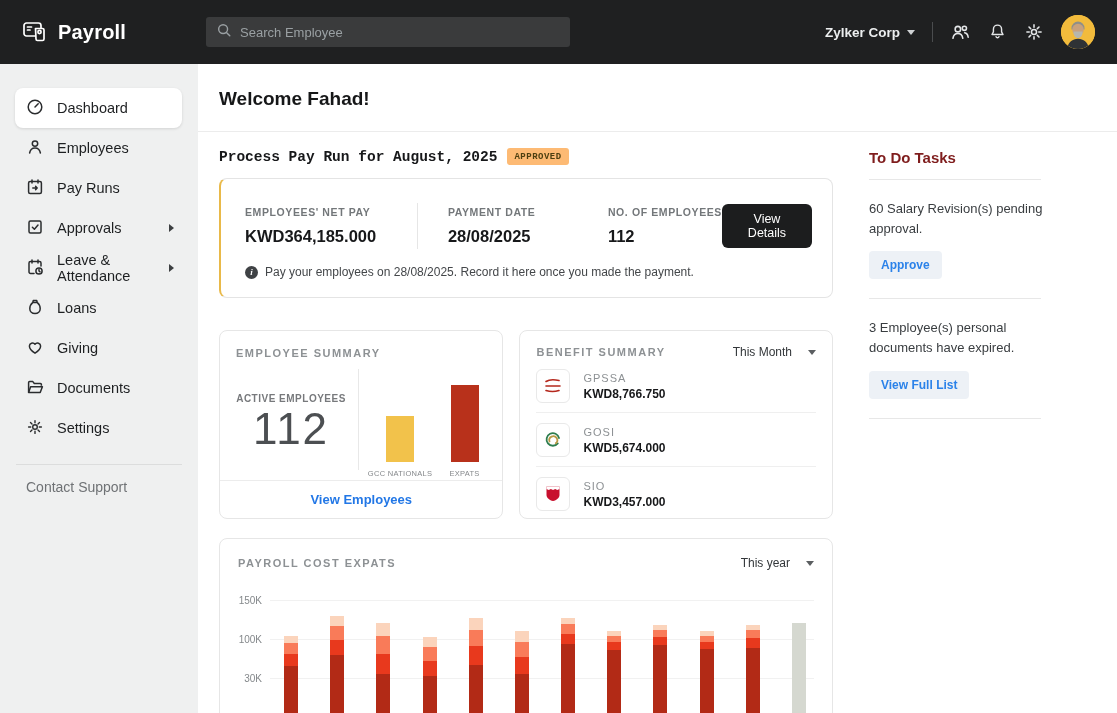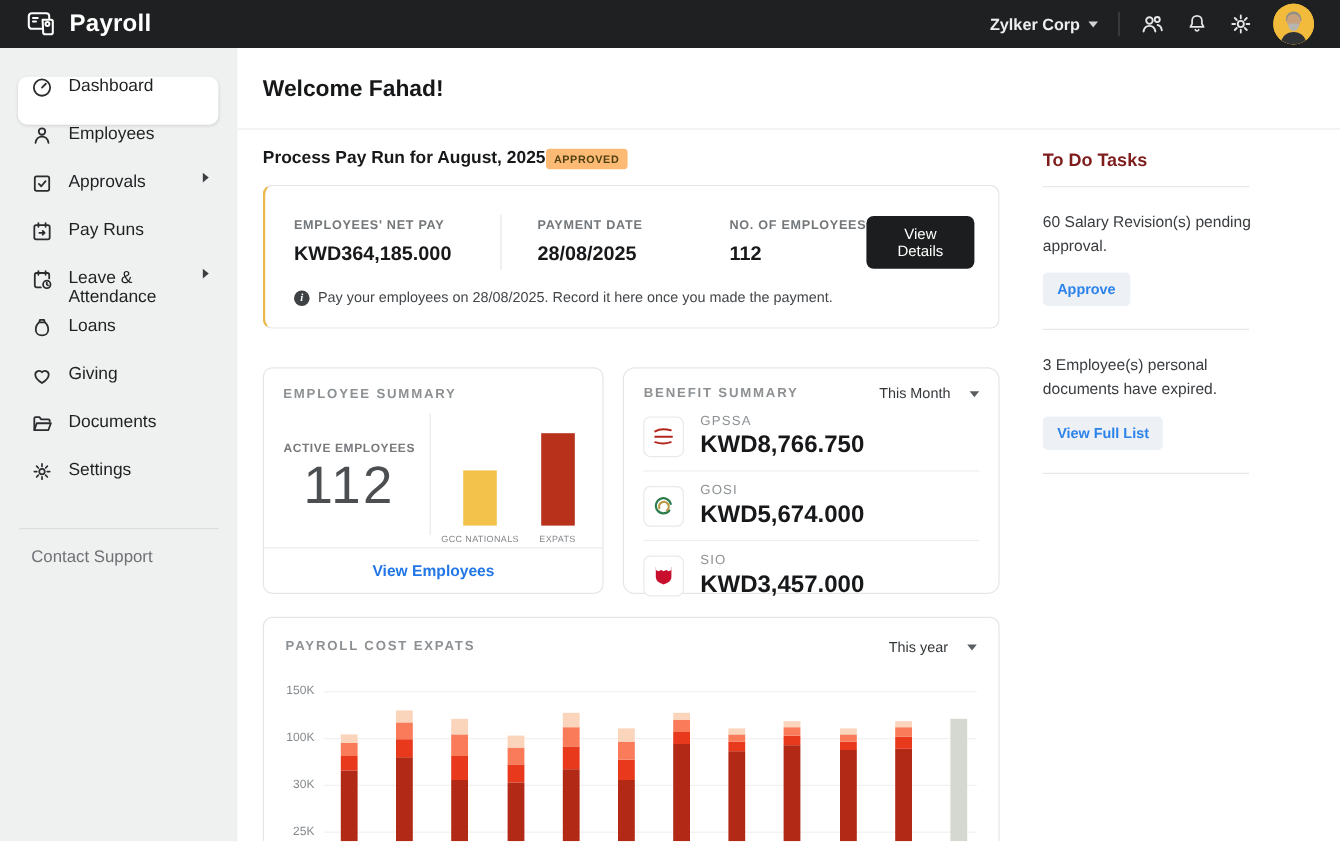--- a/index.html
+++ b/index.html
@@ -1,58 +1,58 @@
 <!DOCTYPE html>
 <html><head>
 <meta charset="utf-8">
 <style>
   * { margin:0; padding:0; box-sizing:border-box; }
   html,body { width:1117px; height:713px; overflow:hidden; background:#fff;
     font-family:"Liberation Sans","DejaVu Sans",sans-serif; color:#1c1d1f; }
 
   
-  .topbar { height:40px; background:#1f2021; display:flex; align-items:center; padding:0 22px; }
+  .topbar { height:64px; background:#1f2021; display:flex; align-items:center; padding:0 22px; }
   .logo-wrap { display:flex; align-items:center; gap:10px; }
   .logo-wrap svg { display:block; }
   .app-name { color:#fff; font-size:20px; font-weight:700; letter-spacing:.2px; }
   .searchbox { margin-left:80px; width:364px; height:30px; background:#3a3b3c; border-radius:3px;
     display:flex; align-items:center; padding:0 10px; gap:8px; }
   .searchbox svg { flex:0 0 auto; }
   .searchbox input { background:transparent; border:none; outline:none; color:#dddfe1;
     font-size:13px; width:100%; font-family:inherit; }
   .searchbox input::placeholder { color:#9aa0a3; }
   .top-right { margin-left:auto; display:flex; align-items:center; gap:17px; }
   .org { display:flex; align-items:center; gap:7px; color:#eceeef; font-size:13.5px; font-weight:700; cursor:pointer; }
   .caret-down { width:0; height:0; border-left:4px solid transparent; border-right:4px solid transparent;
     border-top:5px solid #cfd2d4; }
   .top-divider { width:1px; height:20px; background:#4a4c4e; }
   .top-icon { display:flex; align-items:center; cursor:pointer; }
   .avatar { width:34px; height:34px; border-radius:50%; background:#f2bb3c; overflow:hidden; cursor:pointer; }
 
   
   .shell { display:flex; height:661px; }
   .sidebar { width:198px; background:#eff0f0; padding-top:24px; flex:0 0 auto; display:flex; flex-direction:column; }
-  .side-item { height:40px; display:flex; align-items:flex-start; gap:13px; margin:0 16px 0 15px;
+  .side-item { height:40px; display:flex; align-items:center; gap:13px; margin:0 16px 0 15px;
     padding:0 8px 0 11px; border-radius:8px; font-size:14.5px; color:#1e2022; cursor:pointer; }
   .side-item svg { flex:0 0 auto; color:#2a2c2e; }
   .side-item.active { background:#fff; box-shadow:0 1px 3px rgba(0,0,0,.12); font-weight:400; }
   .chev-right { margin-left:auto; width:0; height:0; border-top:4px solid transparent;
     border-bottom:4px solid transparent; border-left:5px solid #3c3f41; }
   .side-divider { border-top:1px solid #dcdddd; margin:16px 16px 14px; }
   .contact { padding-left:26px; font-size:14px; color:#6f7275; cursor:pointer; }
 
   
   .main { flex:1; background:#fff; display:flex; flex-direction:column; overflow:hidden; }
   .welcome-row { padding:24px 0 21px 21px; border-bottom:1px solid #ececec; }
   .welcome-row h1 { font-size:19px; font-weight:700; color:#161718; }
   .content { display:flex; padding:16px 0 0 21px; flex:1; overflow:hidden; }
   .left-col { width:614px; flex:0 0 auto; }
   .right-col { width:186px; margin-left:36px; flex:0 0 auto; }
 
-  .section-head { display:flex; align-items:flex-start; gap:0; margin-bottom:13px; }
+  .section-head { display:flex; align-items:center; gap:10px; margin-bottom:13px;font-family:Liberation Mono, monospace; }
   .section-head h2 { font-size:14.5px; font-weight:700; color:#17181a; }
   .badge { background:#fdba74; color:#4d3f10; font-size:9px; font-weight:700; letter-spacing:.5px;
     padding:4px 7px 3px; border-radius:3px; }
 
   
   .payrun-card { border:1px solid #e4e4e4; border-left:2px solid #e9b949; border-radius:8px;
     padding:24px 20px 18px 24px; margin-bottom:32px; }
   .stats-row { display:flex; align-items:center; }
   .stat { flex:0 0 auto; }
   .stat-label { font-size:10.5px; font-weight:700; letter-spacing:.6px; color:#73777a; margin-bottom:9px; }
@@ -79,30 +79,30 @@
   .active-label { font-size:10px; font-weight:700; letter-spacing:.5px; color:#77797c; }
   .active-num { font-size:44px; color:#4c4f52; line-height:1.15; letter-spacing:2px; }
   .emp-vsep { width:1px; background:#e8e8e8; margin:0 0 10px; }
   .mini-chart { flex:1; display:flex; align-items:flex-end; justify-content:center; gap:17px; padding-bottom:2px; }
   .mini-col { display:flex; flex-direction:column; align-items:center; }
   .mini-bar { width:28px; }
   .mini-label { margin-top:7px; font-size:7.5px; letter-spacing:.3px; color:#85888b; white-space:nowrap; }
   .emp-footer { border-top:1px solid #ececec; height:38px; display:flex; align-items:center; justify-content:center; }
   .link-blue { color:#2277e6; font-size:13px; font-weight:700; cursor:pointer; text-decoration:none; }
 
-  .ben-card { width:320px; height:189px; padding:14px 16px 12px;border-radius:10px; }
+  .ben-card { width:320px; height:189px; padding:14px 16px 12px; }
   .ben-head { display:flex; align-items:center; justify-content:space-between; }
   .filter { display:flex; align-items:center; gap:16px; font-size:12px; color:#33373a; cursor:pointer; }
   .filter .caret-down { border-top-color:#5b5e61; }
   .ben-row { display:flex; align-items:center; gap:13px; padding:10px 0 9px; border-bottom:1px solid #efefef; }
   .ben-row:last-child { border-bottom:none; }
   .ben-logo { width:34px; height:34px; border:1px solid #e9e9e9; border-radius:6px; display:flex;
     align-items:center; justify-content:center; background:#fff; flex:0 0 auto; }
   .ben-name { font-size:11px; letter-spacing:1px; color:#8d9194; }
-  .ben-amount { font-size:20px; font-weight:700; color:#17181a; margin-top:3px; }
+  .ben-amount { font-size:12px; font-weight:700; color:#17181a; margin-top:3px; }
 
   
   .chart-card { width:614px; margin-top:19px; height:390px; padding-top:17px; }
   .chart-head { display:flex; align-items:center; justify-content:space-between; padding:0 18px; }
   .plot-wrap { position:relative; margin:30px 18px 0 50px; height:300px; }
   .gridline { position:absolute; left:0; right:0; height:1px; background:#f1f1f1; }
   .ytick { position:absolute; left:-46px; width:38px; text-align:right; font-size:10px; color:#84888b;
     transform:translateY(-50%); }
   .bars { position:absolute; top:0; bottom:0; left:14px; right:8px; display:flex; justify-content:space-between; }
   .pc-bar { width:14px; position:relative; height:100%; }
@@ -125,20 +125,29 @@
     <span>
       <svg width="26" height="26" viewBox="0 0 26 26" fill="none" stroke="#fff" stroke-width="1.7" stroke-linecap="round" stroke-linejoin="round">
         <rect x="2" y="4" width="17" height="13" rx="2.5"></rect>
         <path d="M5.5 8h4M5.5 11h2.5"></path>
         <path d="M13.5 9.5h7a1.5 1.5 0 0 1 1.5 1.5v9a1.5 1.5 0 0 1-1.5 1.5h-5a1.5 1.5 0 0 1-1.5-1.5z" fill="#1f2021"></path>
         <circle cx="17.5" cy="13" r="1.6"></circle>
       </svg>
     </span>
     <span class="app-name">Payroll</span>
   </div>
+  <div class="searchbox">
+    <span>
+      <svg width="16" height="16" viewBox="0 0 18 18" fill="none" stroke="#9aa0a3" stroke-width="1.6" stroke-linecap="round">
+        <circle cx="8" cy="8" r="5"></circle>
+          <path d="M12 12l3.5 3.5"></path>
+      </svg>
+    </span>
+    <input type="text" placeholder="Search Employee" style="">
+  </div>
   <div class="top-right">
     <div class="org">
       <span>Zylker Corp</span>
       <span class="caret-down"></span>
     </div>
     <div class="top-divider"></div>
     <div class="top-icon">
       <svg width="21" height="21" viewBox="0 0 20 20" fill="none" stroke="#e4e6e8" stroke-width="1.5" stroke-linecap="round">
         <circle cx="7.5" cy="6.8" r="2.6"></circle>
           <path d="M2.8 15.5c.5-2.9 2.4-4.5 4.7-4.5s4.2 1.6 4.7 4.5"></path>
@@ -187,36 +196,36 @@
         <svg width="18" height="18" viewBox="0 0 18 18" fill="none" stroke="currentColor" stroke-width="1.5" stroke-linecap="round">
           <circle cx="9" cy="5.6" r="2.7"></circle>
             <path d="M3.6 15c.6-3.3 2.8-5.1 5.4-5.1s4.8 1.8 5.4 5.1"></path>
         </svg>
       </span>
       <span>Employees</span>
     </div>
     <div class="side-item">
       <span>
         <svg width="18" height="18" viewBox="0 0 18 18" fill="none" stroke="currentColor" stroke-width="1.5" stroke-linecap="round" stroke-linejoin="round">
-          <rect x="3" y="3" width="12" height="12" rx="1.5"></rect>
-            <path d="M6.4 9.2l2 2L12 7"></path>
-        </svg>
-      </span>
-      <span>Approvals</span>
-      <span class="chev-right"></span>
-    </div>
-    <div class="side-item">
-      <span>
-        <svg width="18" height="18" viewBox="0 0 18 18" fill="none" stroke="currentColor" stroke-width="1.5" stroke-linecap="round" stroke-linejoin="round">
           <rect x="2.6" y="3.6" width="12.8" height="11.8" rx="1.5"></rect>
             <path d="M6 2v3M12 2v3"></path>
           <path d="M6.8 10h4.4M11.2 10L9.6 8.4M11.2 10l-1.6 1.6"></path>
         </svg>
       </span>
       <span>Pay Runs</span>
+    </div>
+    <div class="side-item">
+      <span>
+        <svg width="18" height="18" viewBox="0 0 18 18" fill="none" stroke="currentColor" stroke-width="1.5" stroke-linecap="round" stroke-linejoin="round">
+          <rect x="3" y="3" width="12" height="12" rx="1.5"></rect>
+            <path d="M6.4 9.2l2 2L12 7"></path>
+        </svg>
+      </span>
+      <span>Approvals</span>
+      <span class="chev-right"></span>
     </div>
     <div class="side-item">
       <span>
         <svg width="18" height="18" viewBox="0 0 18 18" fill="none" stroke="currentColor" stroke-width="1.5" stroke-linecap="round" stroke-linejoin="round">
           <path d="M15 8V5a1.5 1.5 0 0 0-1.5-1.5h-9A1.5 1.5 0 0 0 3 5v9a1.5 1.5 0 0 0 1.5 1.5H8"></path>
           <path d="M6 2v3M12 2v3"></path>
             <circle cx="13" cy="13" r="3.1"></circle>
             <path d="M13 11.6V13l1 .8"></path>
         </svg>
       </span>

